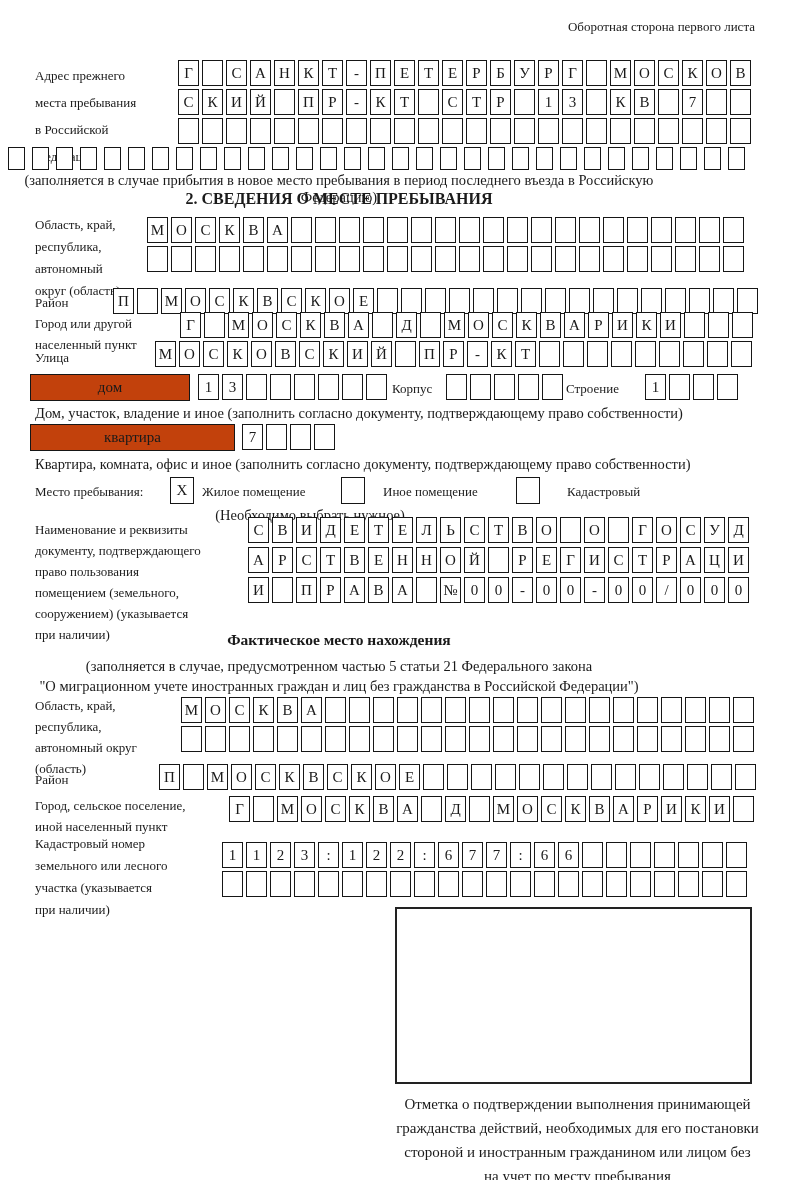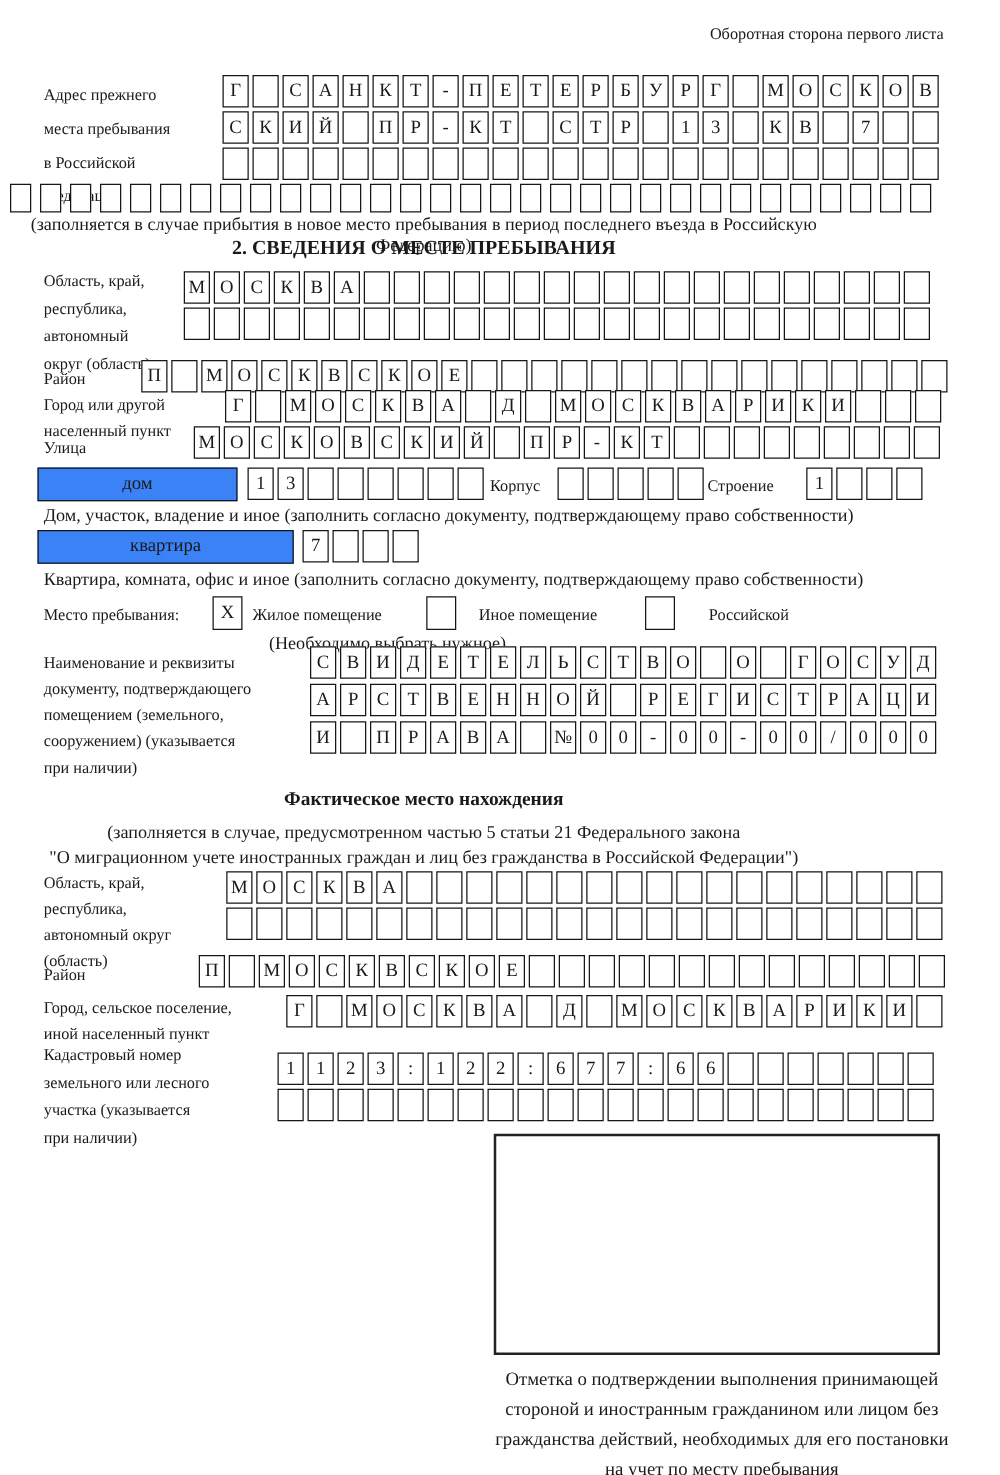--- a/index.html
+++ b/index.html
@@ -11,21 +11,21 @@
   .lh22 div{line-height:22px}
   .lh21 div{line-height:21px}
   .lh20 div{line-height:20px}
   .lh24 div{line-height:24px}
   .crow{position:absolute;display:flex;gap:3px}
   .crow.narrow{gap:7px}
   .cell{width:21px;height:26px;border:1.5px solid #161616;box-sizing:border-box;flex:none;
         display:flex;align-items:center;justify-content:center;font-size:15px;line-height:1;background:#fff}
   .narrow .cell{width:17px;height:23px}
   .boxlbl{position:absolute;height:27px;border:1.5px solid #161616;box-sizing:border-box;
-          display:flex;align-items:center;justify-content:center;font-size:15px;background:#3b82f6}
+          display:flex;align-items:center;justify-content:center;font-size:15px;background:#c2410c}
   .chk{position:absolute;width:24px;height:27px;border:1.5px solid #161616;box-sizing:border-box;
        display:flex;align-items:center;justify-content:center;font-size:15px;background:#fff}
   .center{position:absolute;left:0;width:678px;text-align:center}
   .bold{font-weight:bold}
   .note{font-size:14.5px}
   .cap{position:absolute;font-size:14.5px;line-height:20px}
   .bigbox{position:absolute;left:395px;top:907px;width:357px;height:177px;
           border:2px solid #222;box-sizing:border-box;background:#fff}
 </style>
 </head>
@@ -342,26 +342,27 @@
     <div class="cell"></div>
   </div>
 <div class="cap" style="left:35px;top:454px">Квартира, комната, офис и иное (заполнить согласно документу, подтверждающему право собственности)</div>
 
 <div class="lbl" style="left:35px;top:481px">Место пребывания:</div>
 <div class="chk" style="left:170px;top:477px">X</div>
 <div class="lbl" style="left:202px;top:481px">Жилое помещение</div>
 <div class="chk" style="left:341px;top:477px"></div>
 <div class="lbl" style="left:383px;top:481px">Иное помещение</div>
 <div class="chk" style="left:516px;top:477px"></div>
-<div class="lbl" style="left:567px;top:481px">Российской</div>
+<div class="lbl" style="left:567px;top:481px">Кадастровый</div>
 <div class="cap" style="left:180px;top:505px;width:260px;text-align:center">(Необходимо выбрать нужное)</div>
 
 <div class="lbl lines lh21" style="left:35px;top:519px">
     <div>Наименование и реквизиты</div>
     <div>документу, подтверждающего</div>
+    <div>право пользования</div>
     <div>помещением (земельного,</div>
     <div>сооружением) (указывается</div>
     <div>при наличии)</div>
   </div>
 <div class="crow" style="left: 248px; top: 517px;">
     <div class="cell">С</div>
     <div class="cell">В</div>
     <div class="cell">И</div>
     <div class="cell">Д</div>
     <div class="cell">Е</div>
@@ -603,16 +604,16 @@
     <div class="cell"></div>
     <div class="cell"></div>
     <div class="cell"></div>
     <div class="cell"></div>
     <div class="cell"></div>
   </div>
 
 <div class="bigbox"></div>
 <div class="cap lines lh24" style="left:385px;top:1092px;width:385px;text-align:center;font-size:15px">
     <div>Отметка о подтверждении выполнения принимающей</div>
+    <div>гражданства действий, необходимых для его постановки</div>
     <div>стороной и иностранным гражданином или лицом без</div>
-    <div>гражданства действий, необходимых для его постановки</div>
     <div>на учет по месту пребывания</div>
   </div>
 
 </body></html>

